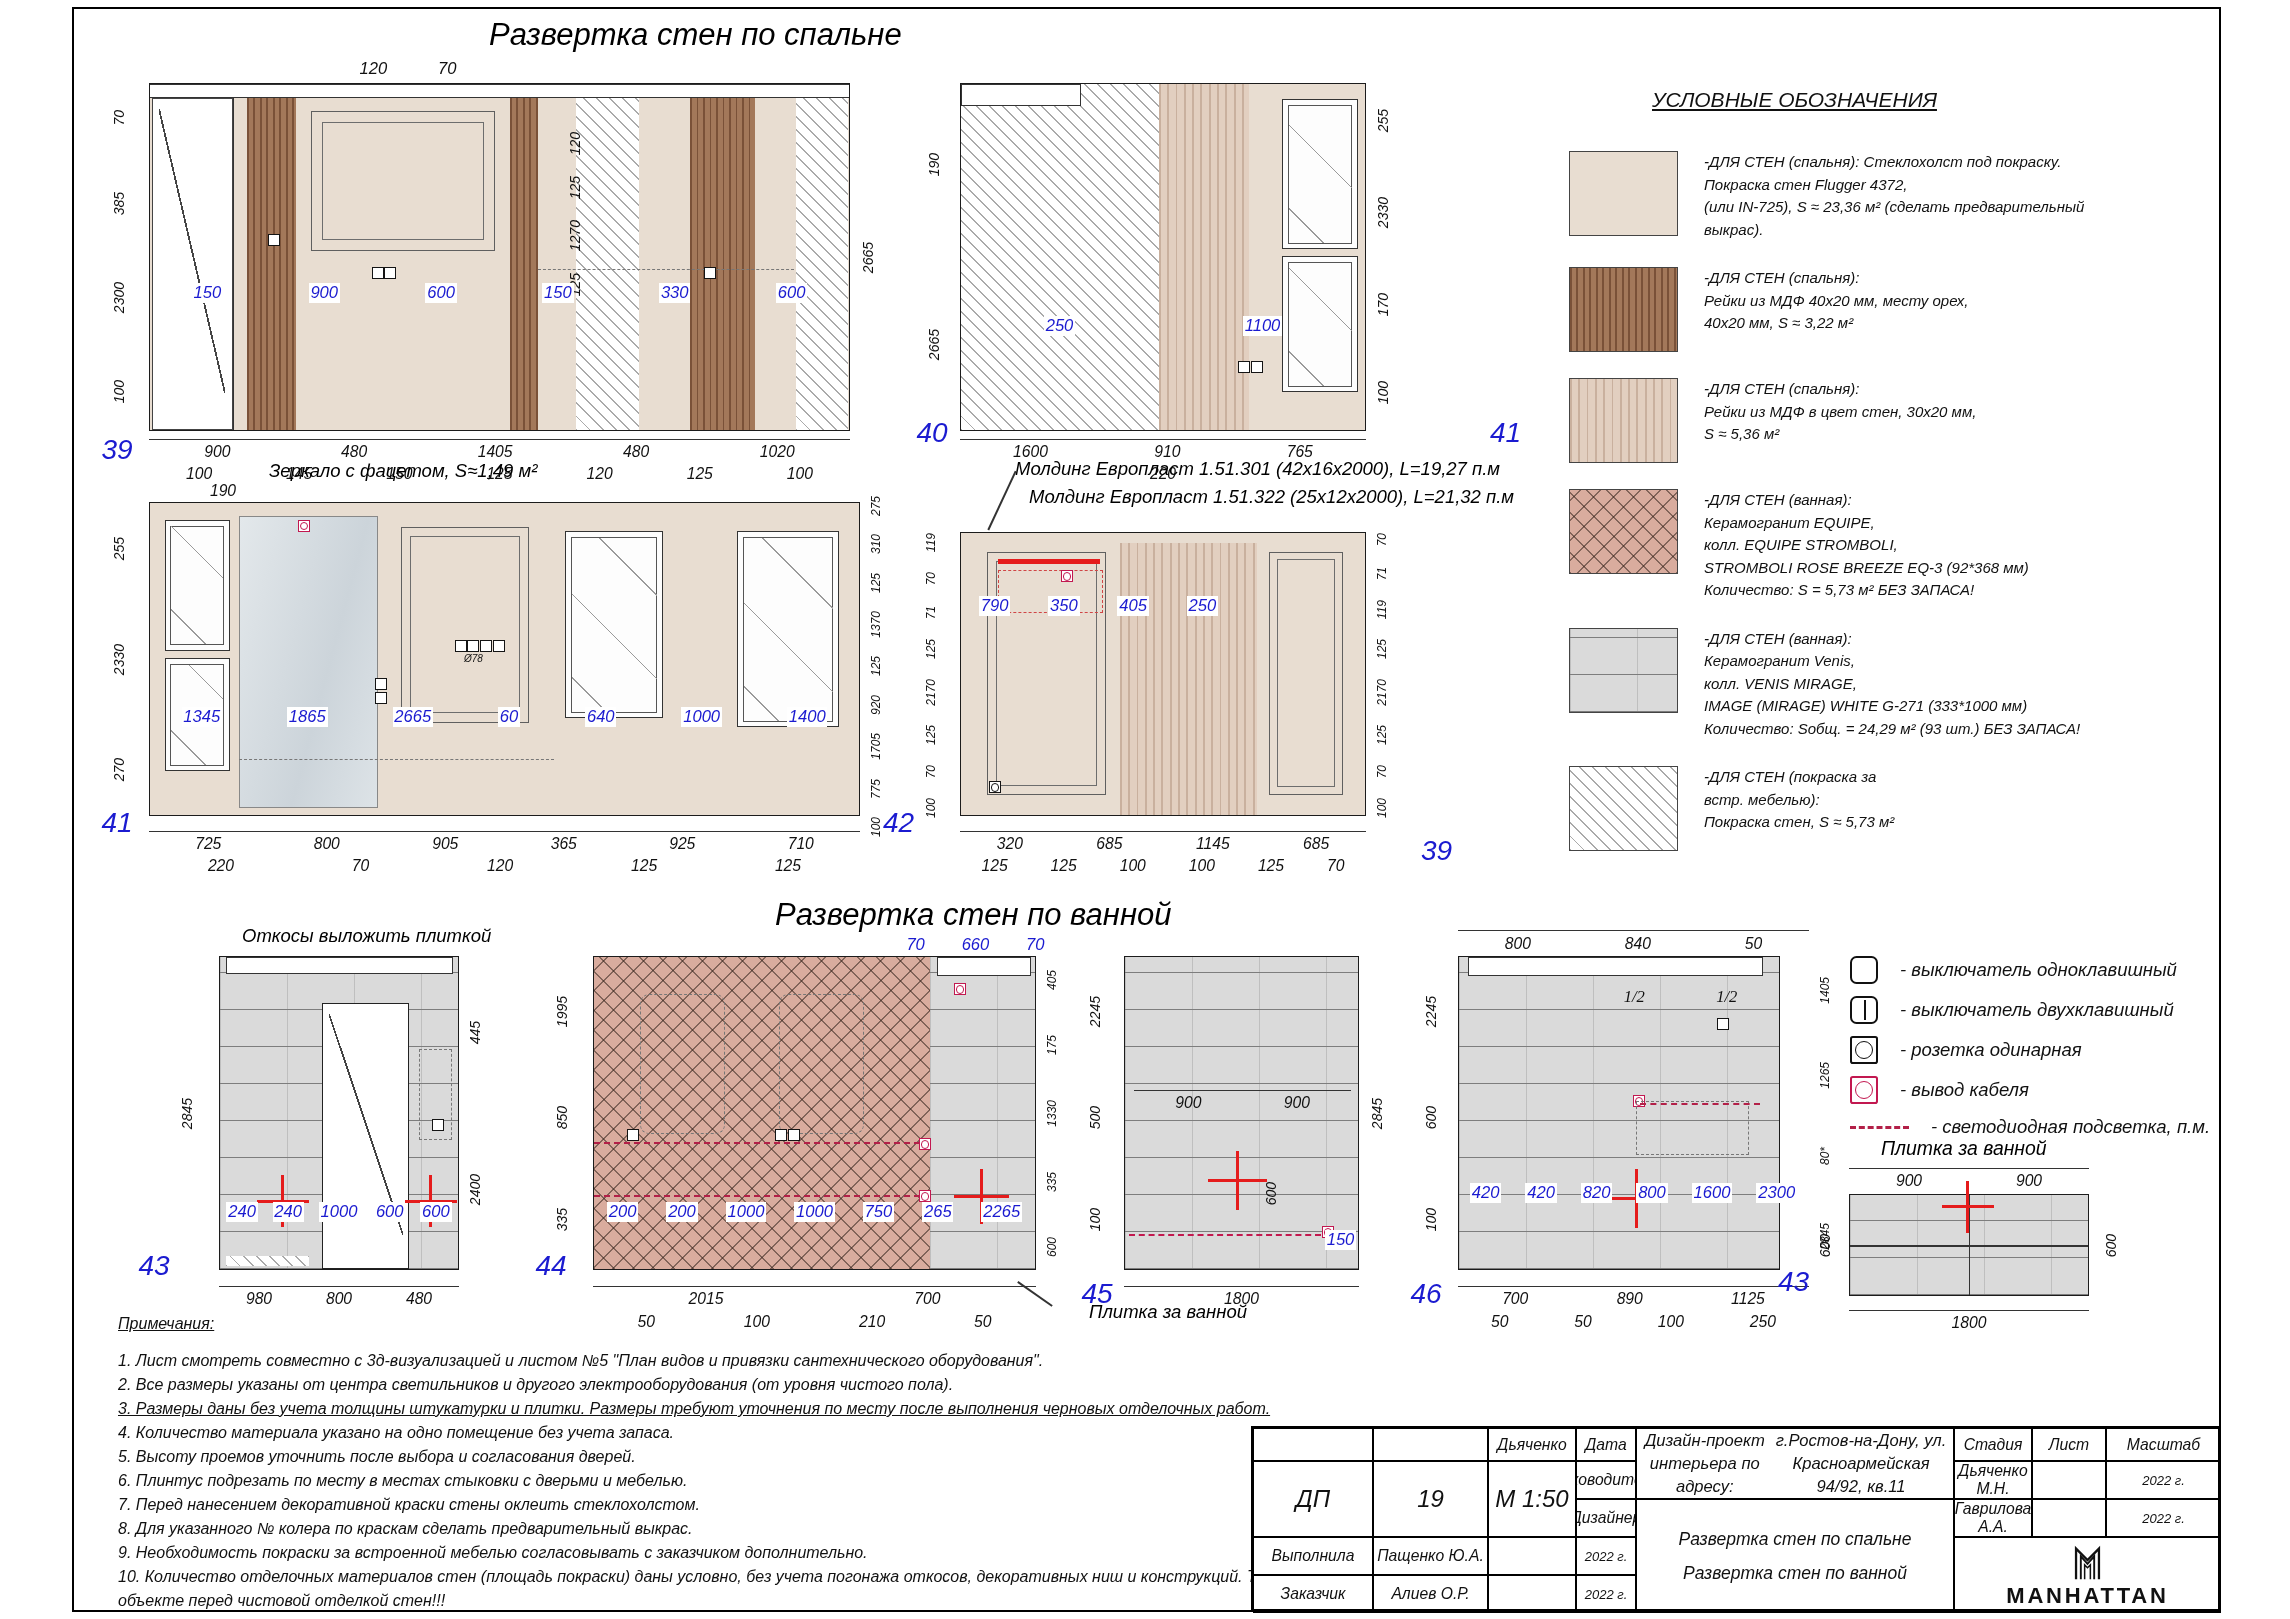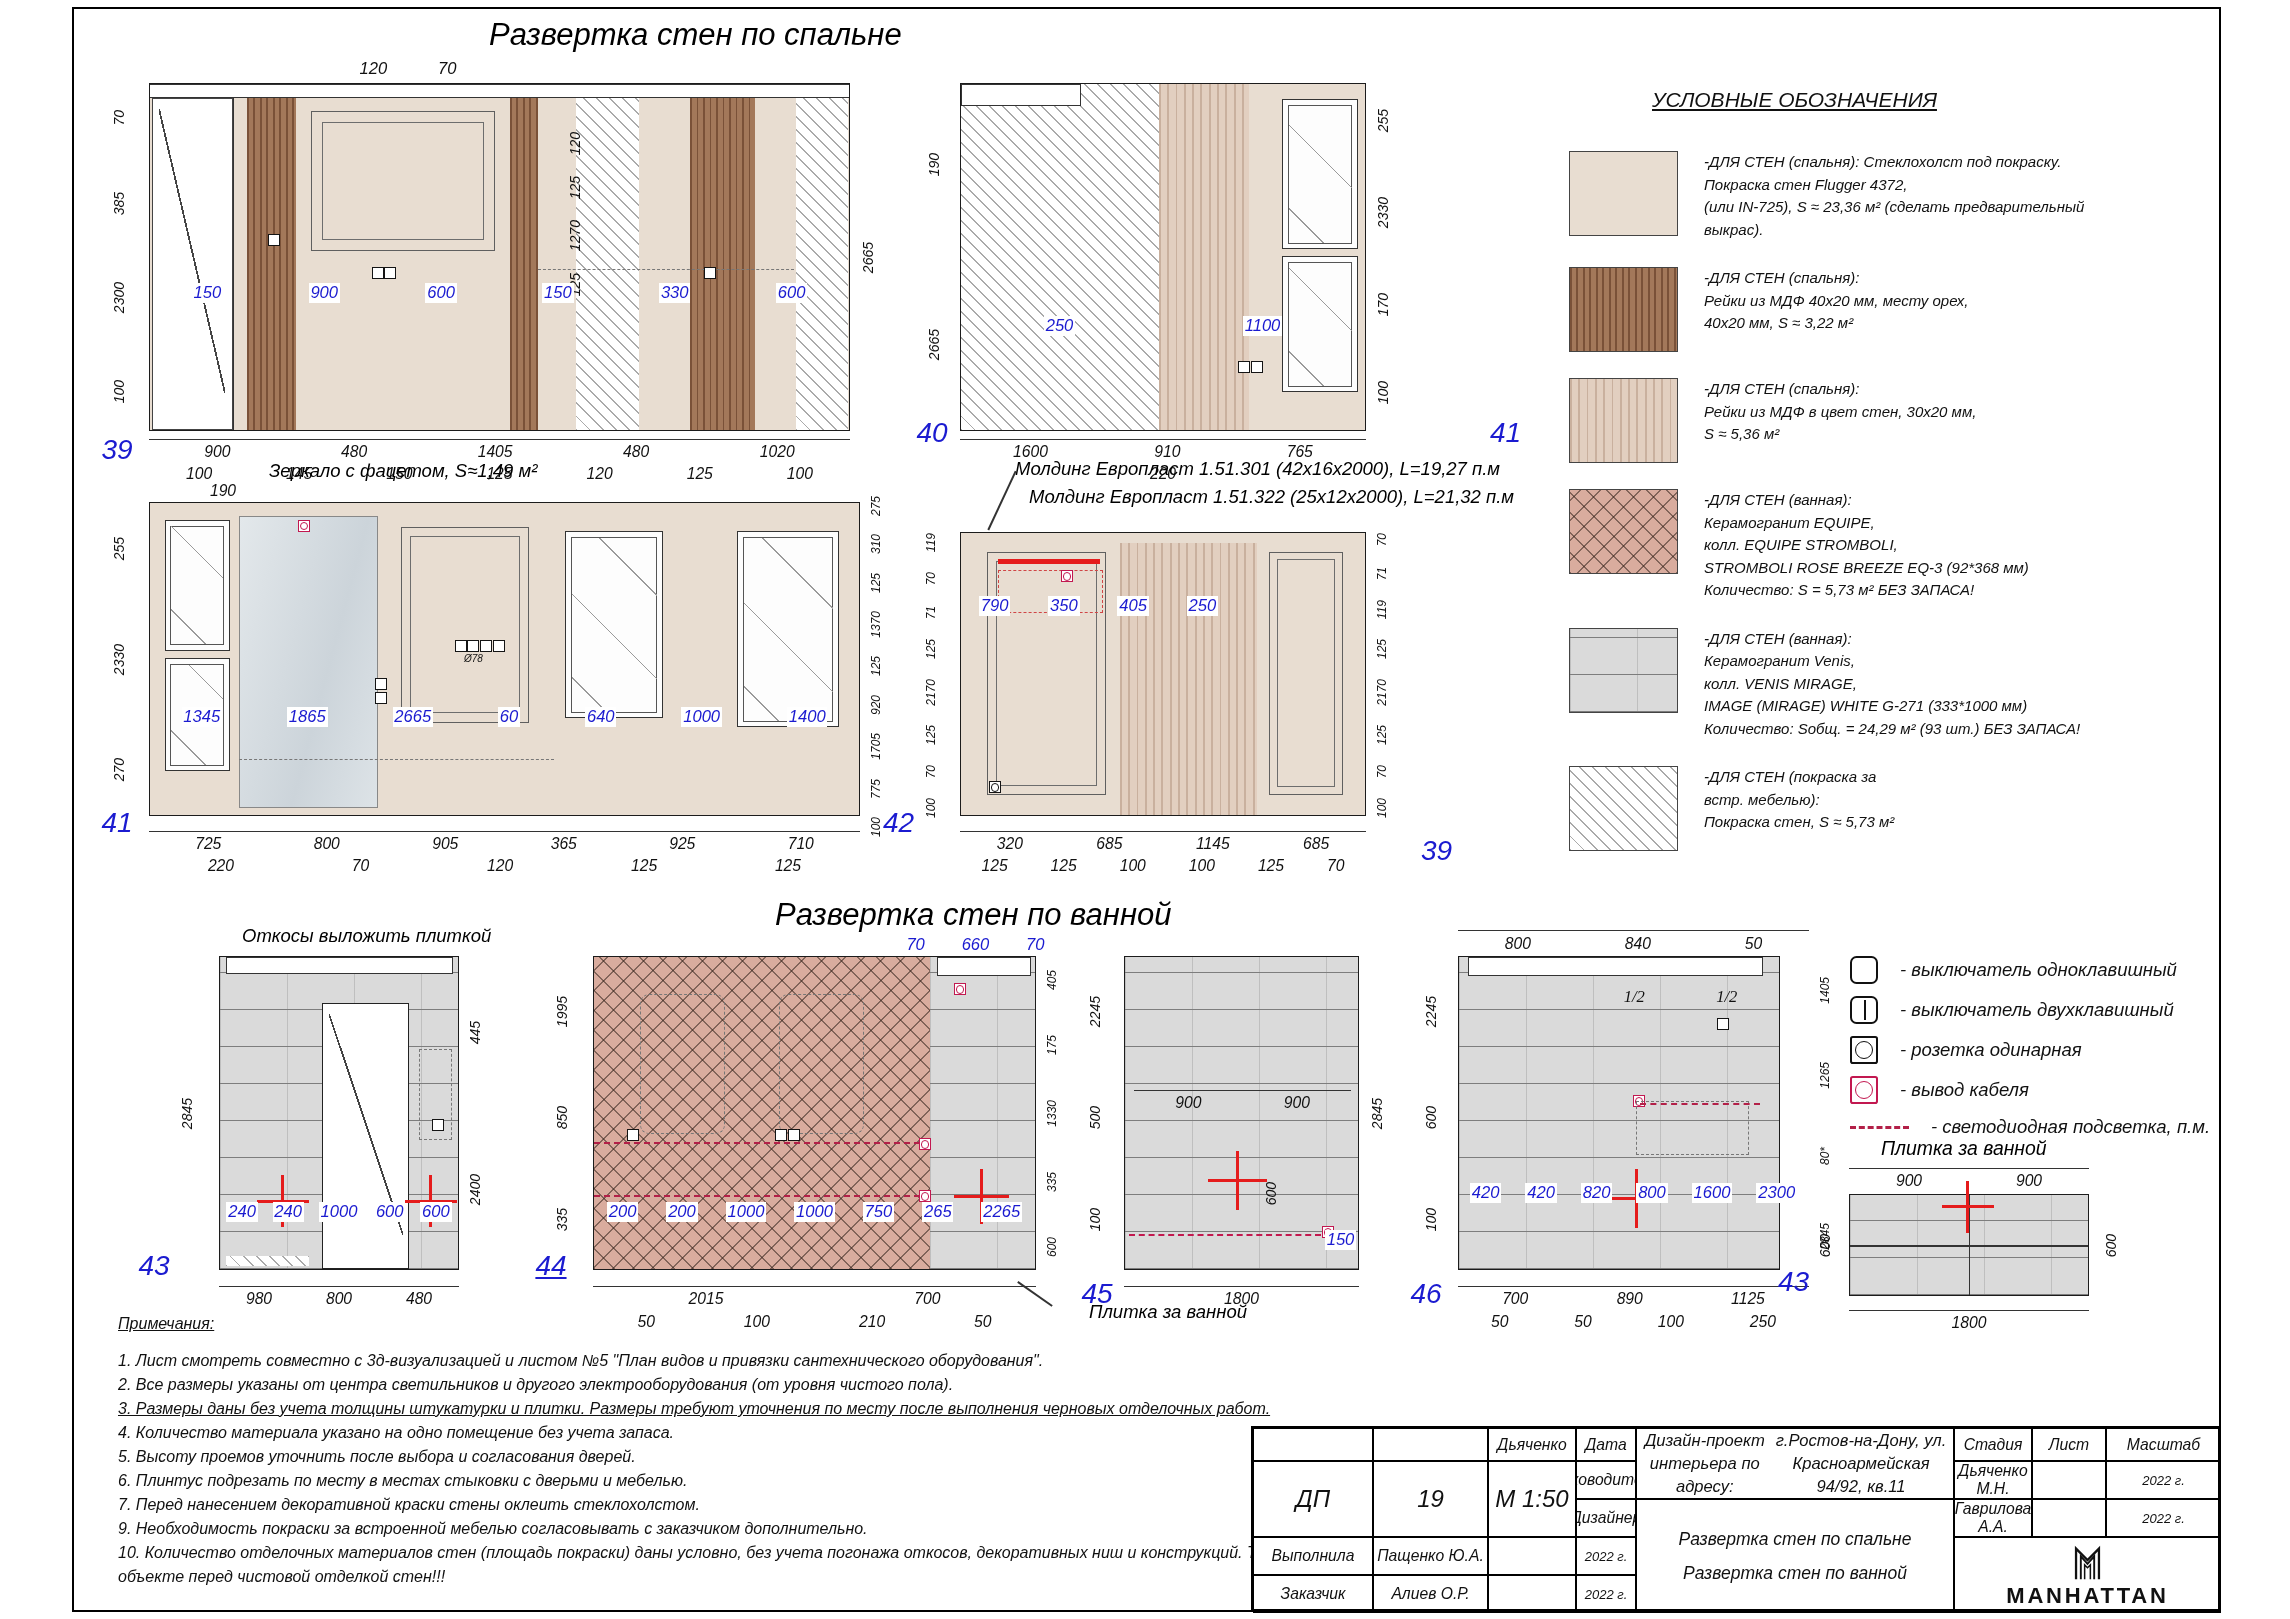--- a/index.html
+++ b/index.html
@@ -435,21 +435,21 @@
     <div class="dimrow lined" style="left:65px;top:365px;width:443px;">
         <span class="dim">2015</span>
         <span class="dim">700</span>
       </div>
     <div class="dimrow" style="left:65px;top:388px;width:443px;">
         <span class="dim">50</span>
         <span class="dim">100</span>
         <span class="dim">210</span>
         <span class="dim">50</span>
       </div>
-    <div class="enum" style="left:7.4px;top:325px;text-decoration:underline;">44</div>
+    <div class="enum" style="left:7.4px;top:325px;">44</div>
   </div>
 
   <div class="elev" style="left:1013px;top:916px;width:314px;height:415px;">
     <div class="wall pat-gtile" style="left:37px;top:31px;width:235px;height:314px;">
       <div class="dimrow lined" style="left:9.2px;top:137px;width:217px;">
           <span class="dim">900</span>
           <span class="dim">900</span>
         </div>
       <div class="dimcol" style="left:138px;top:185px;height:102px;">
           <span class="dim">600</span>
@@ -637,20 +637,21 @@
 <div id="notes">
   <span class="head">Примечания:</span>
   <div>
       <span class="note-item">1.     Лист смотреть совместно с 3д-визуализацией и листом №5 "План видов и привязки сантехнического оборудования".</span>
       <span class="note-item">2.     Все размеры указаны от центра светильников и другого электрооборудования (от уровня чистого пола).</span>
       <span class="note-item u">3.     Размеры даны без учета толщины штукатурки и плитки. Размеры требуют уточнения по месту после выполнения черновых отделочных работ.</span>
       <span class="note-item">4.     Количество материала указано на одно помещение без учета запаса.</span>
       <span class="note-item">5.     Высоту проемов уточнить после выбора и согласования дверей.</span>
       <span class="note-item">6.     Плинтус подрезать по месту в местах стыковки с дверьми и мебелью.</span>
       <span class="note-item">7.     Перед нанесением декоративной краски стены оклеить стеклохолстом.</span>
+      <span class="note-item">8.     Для указанного № колера по краскам сделать предварительный выкрас.</span>
       <span class="note-item">9.     Необходимость покраски за встроенной мебелью согласовывать с заказчиком дополнительно.</span>
       <span class="note-item">10.     Количество отделочных материалов стен (площадь покраски) даны условно, без учета погонажа откосов, декоративных ниш и конструкций. Точный расчет проводить на объекте перед чистовой отделкой стен!!!</span>
     </div>
 </div>
 
 <div id="tblock">
   <div class="c"></div>
   <div class="c"></div>
   <div class="c">Дьяченко</div>
   <div class="c">Дата</div>

